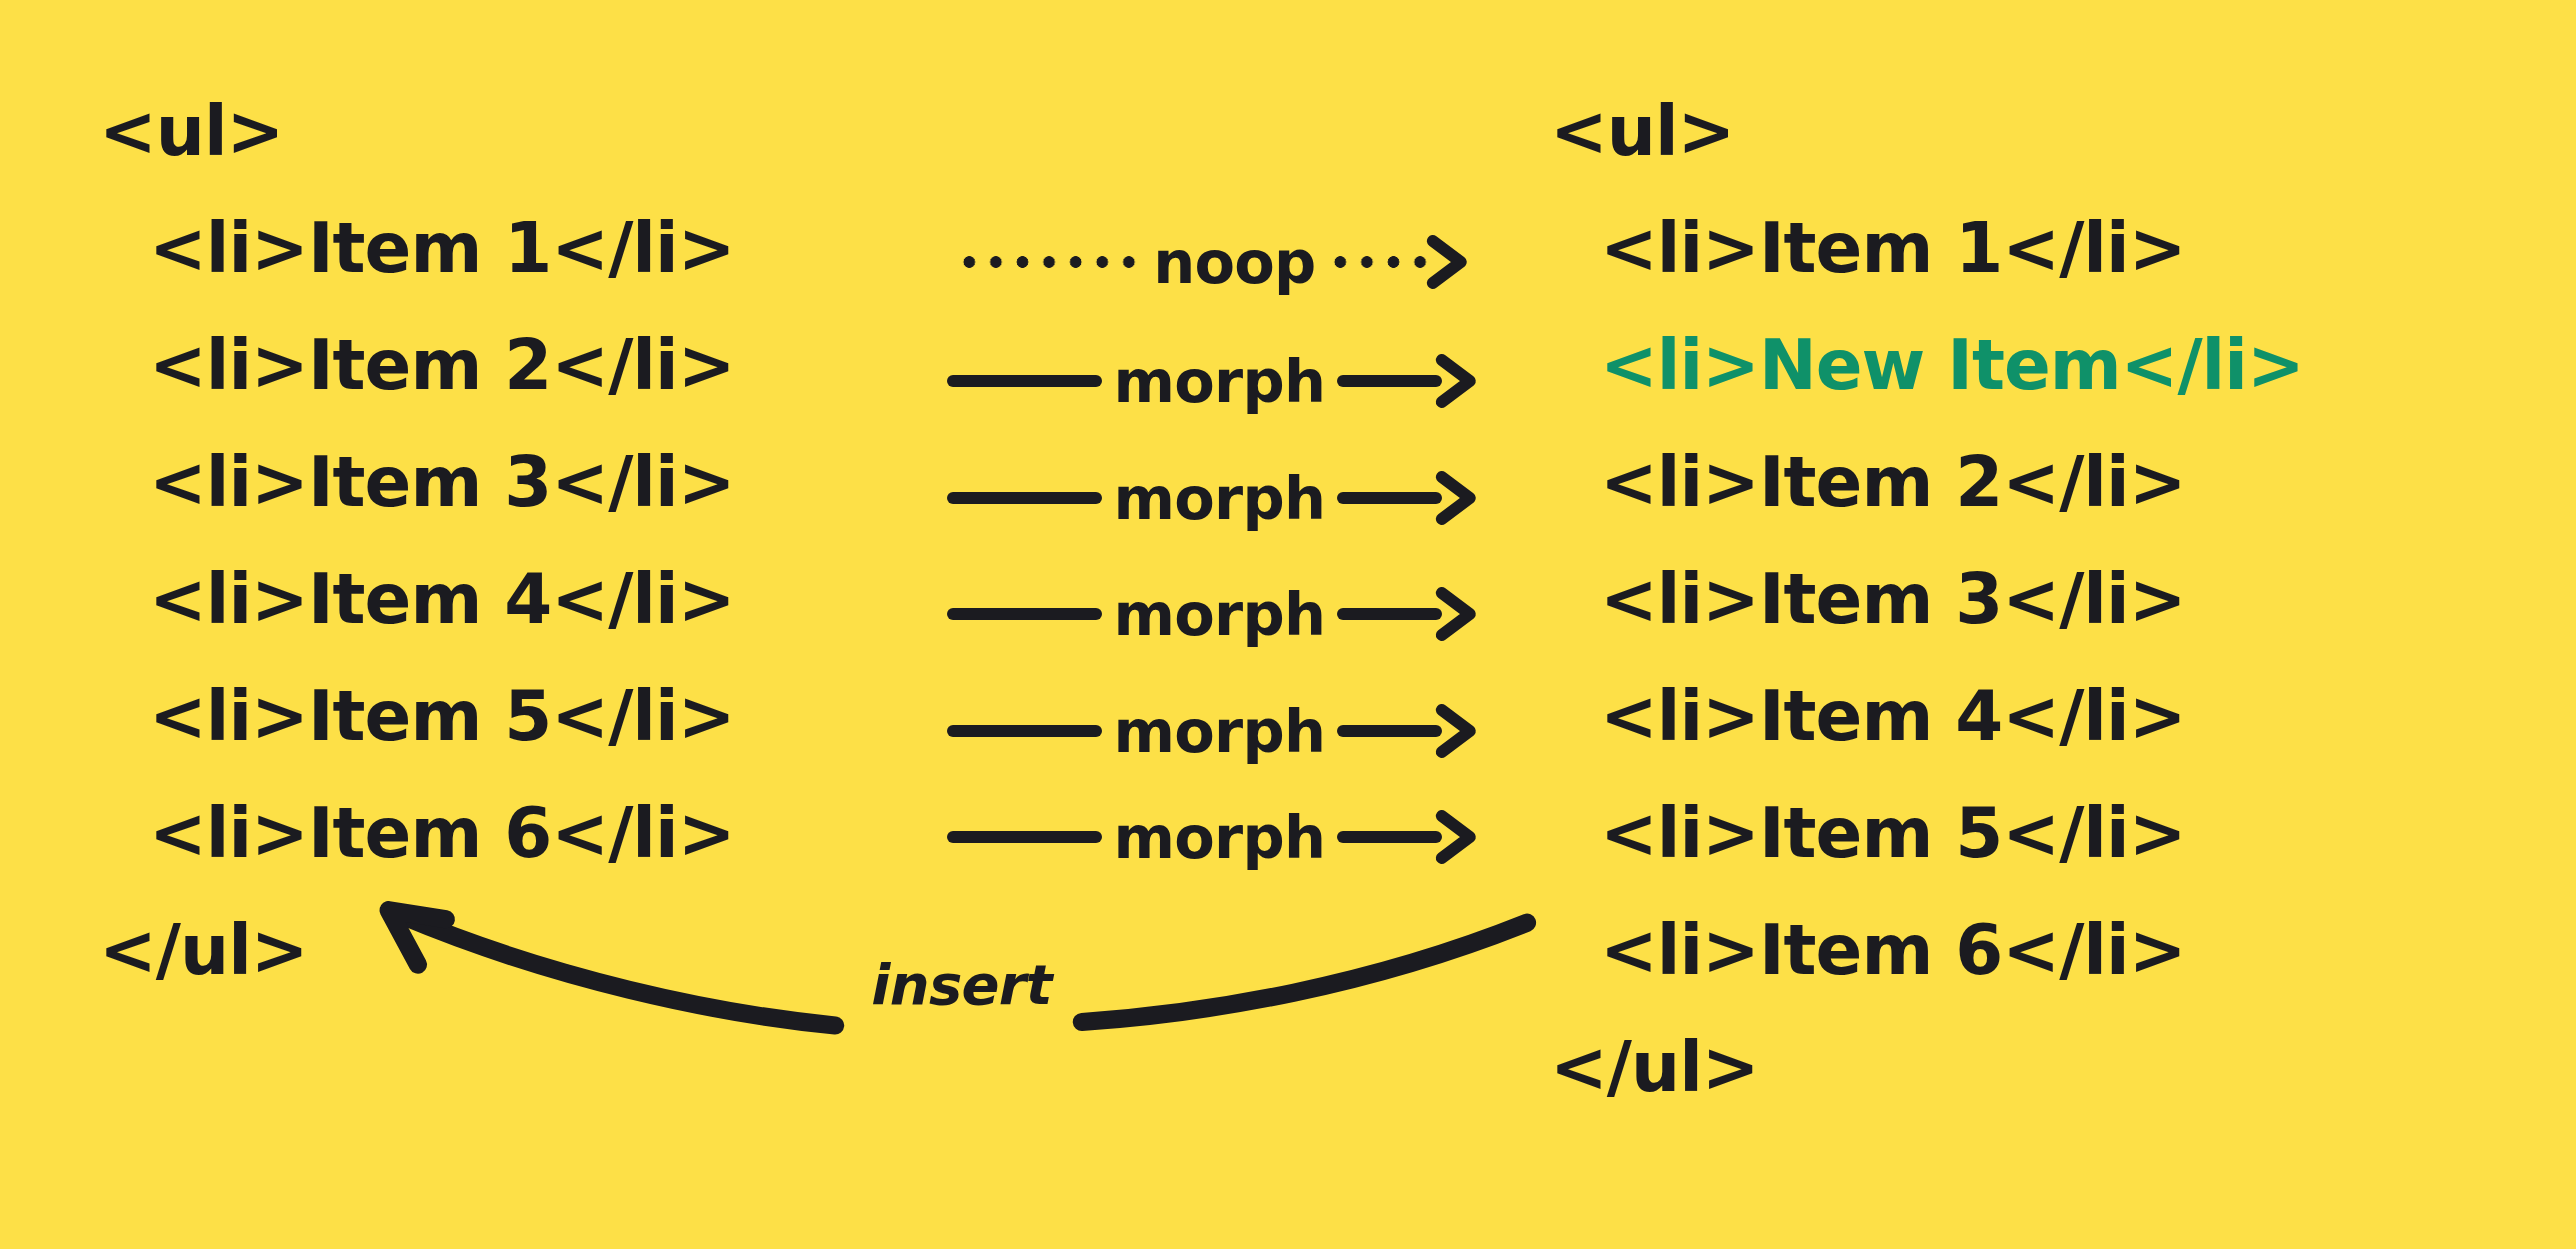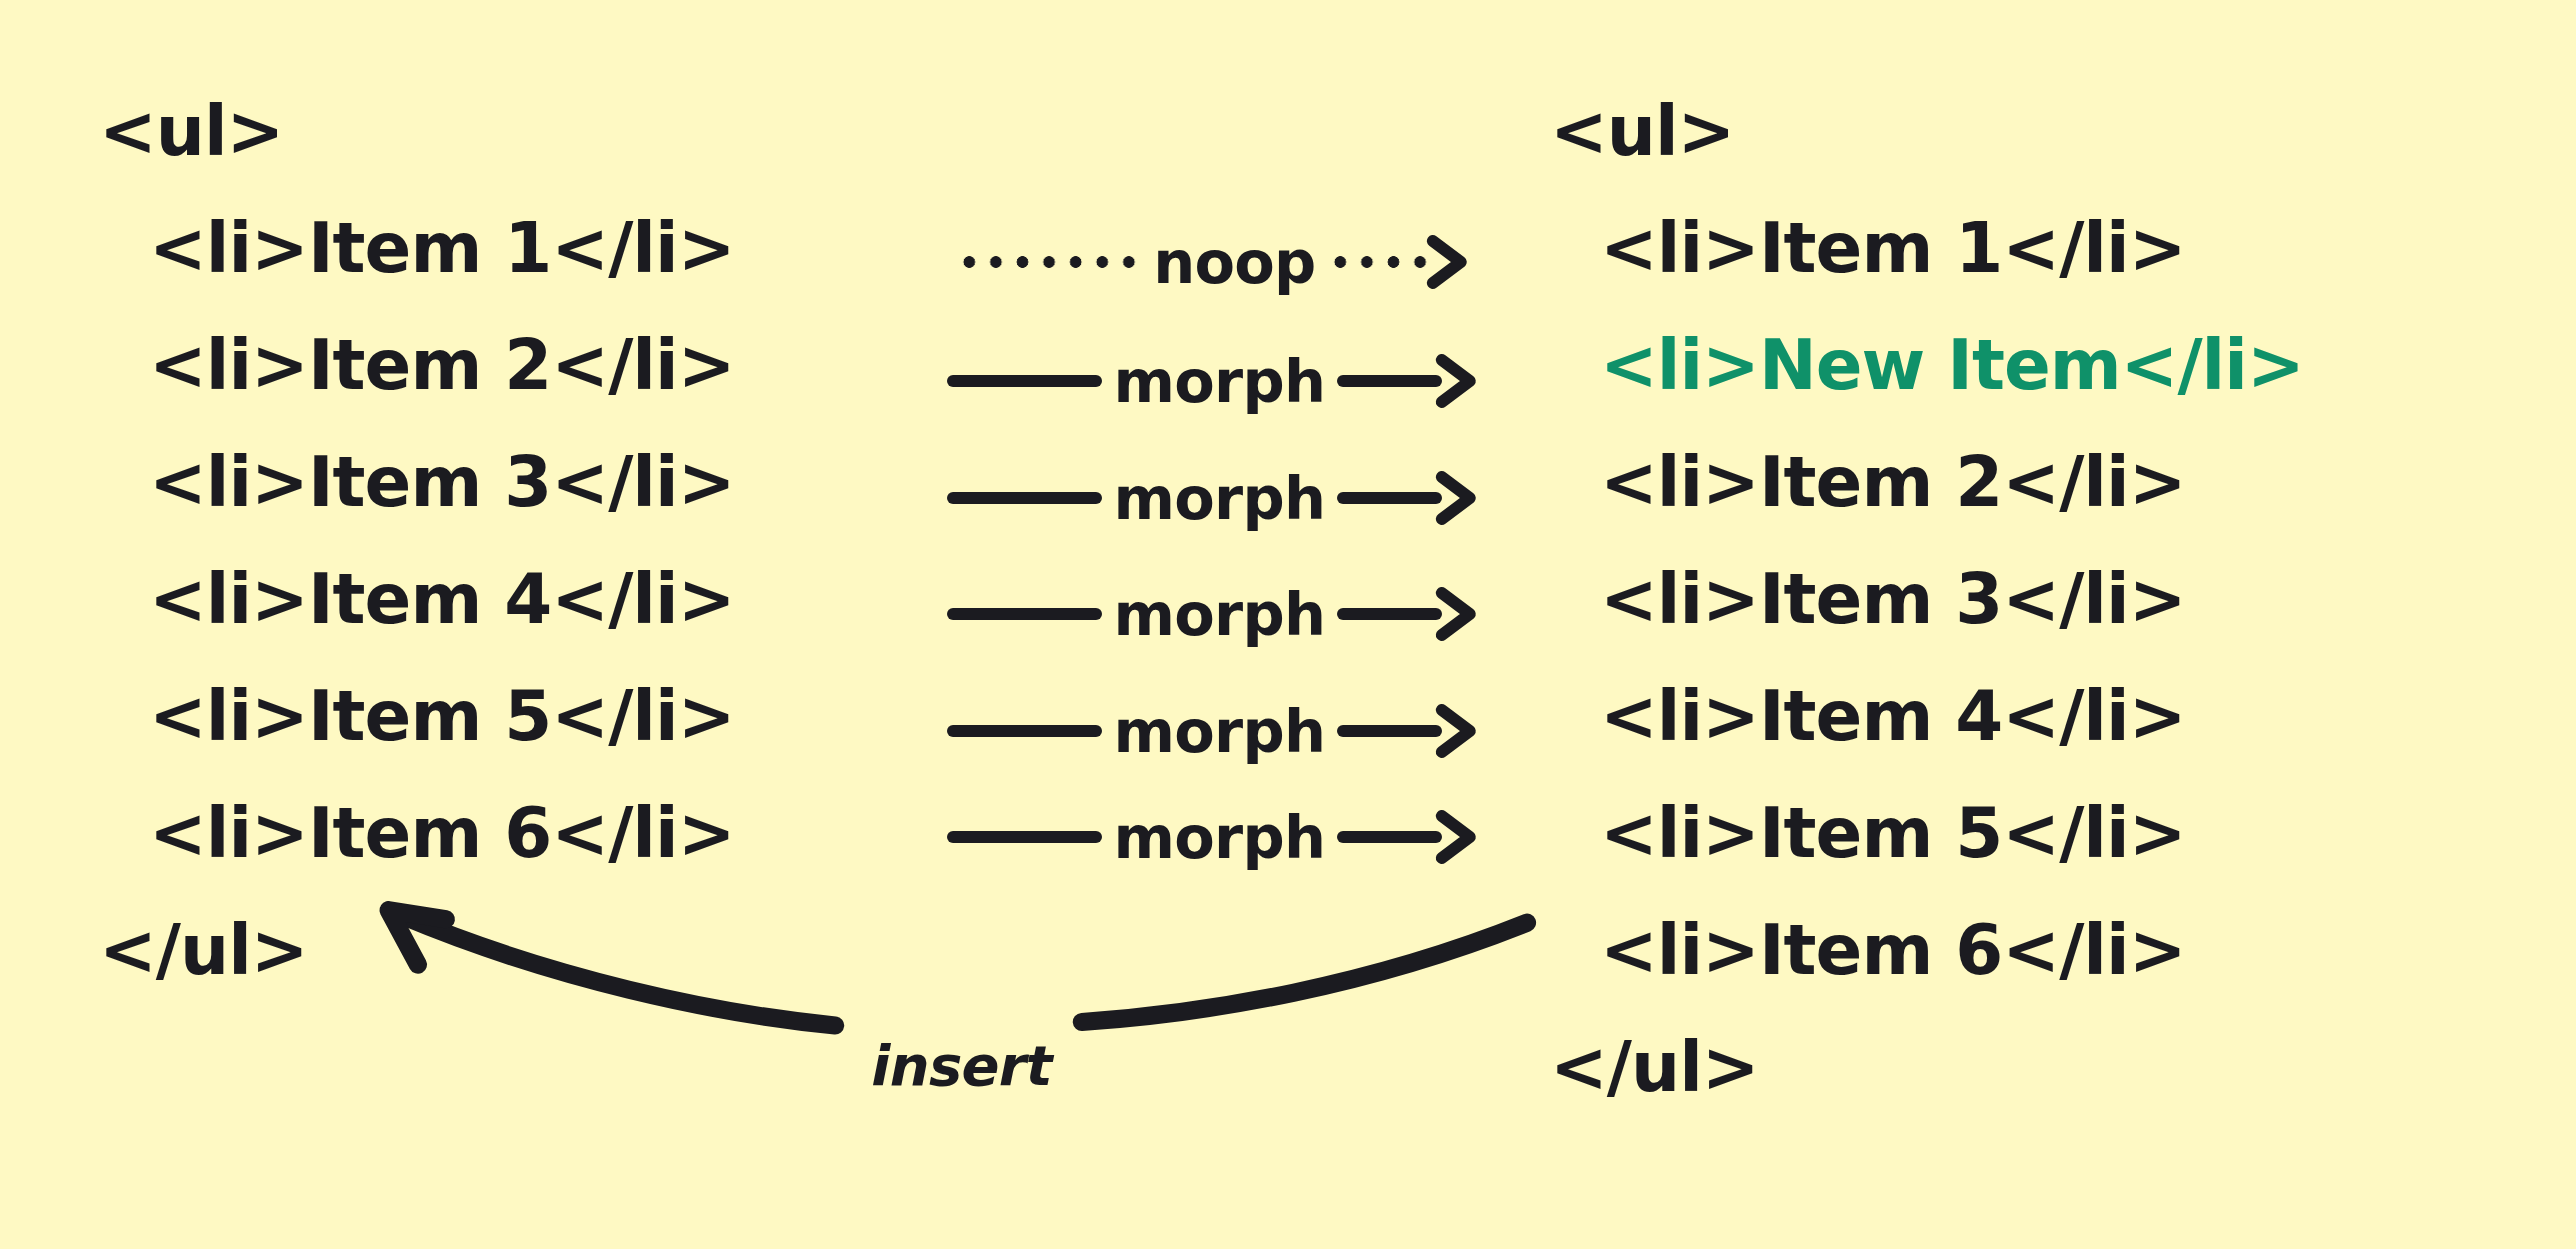--- a/index.html
+++ b/index.html
@@ -12,21 +12,21 @@
     height: 1250px;
     background: #f7f8fa;
     font-family: "DejaVu Sans", sans-serif;
     overflow: hidden;
   }
 
   #stage {
     position: relative;
     width: 2576px;
     height: 1250px;
-    background: #fef9c3;
+    background: #fde047;
   }
 
   
   .code-col {
     position: absolute;
     white-space: pre;
   }
   #left-col  { left: 99px; top: 73px; }
   #right-col { left: 1550px; top: 73px; }
 
@@ -99,21 +99,21 @@
     left: 0;
     top: 0;
     width: 2576px;
     height: 1250px;
     pointer-events: none;
   }
 
   #insert-label {
     position: absolute;
     left: 846px;
-    top: 1038px;
+    top: 957px;
     width: 231px;
     text-align: center;
     font-family: "DejaVu Sans", sans-serif;
     font-size: 56px;
     font-weight: 700;
     font-style: italic;
     color: #1b1b20;
     line-height: 1;
     letter-spacing: -0.7px;
   }

